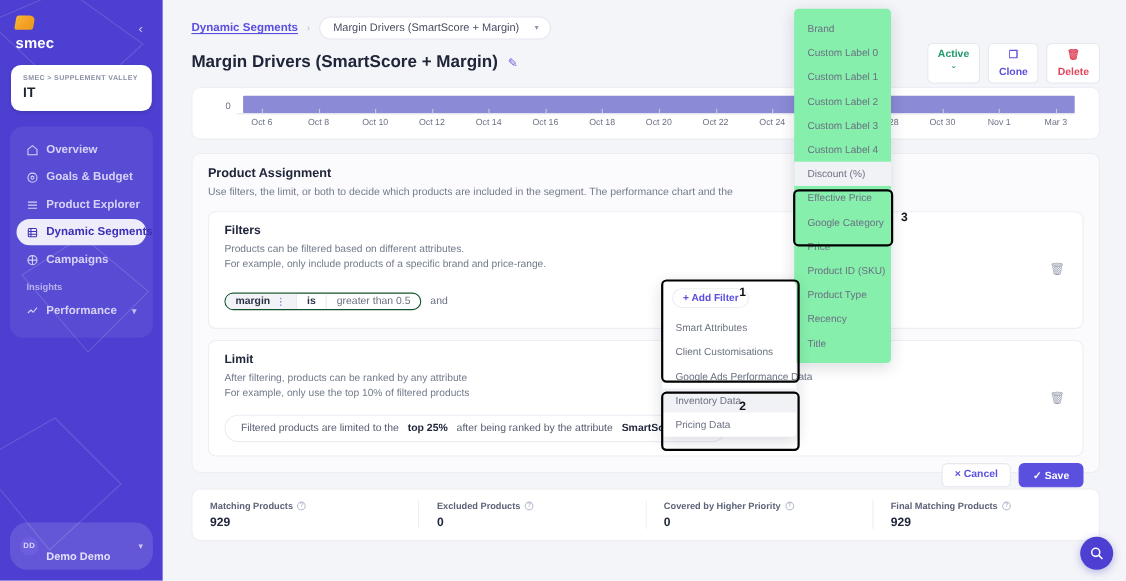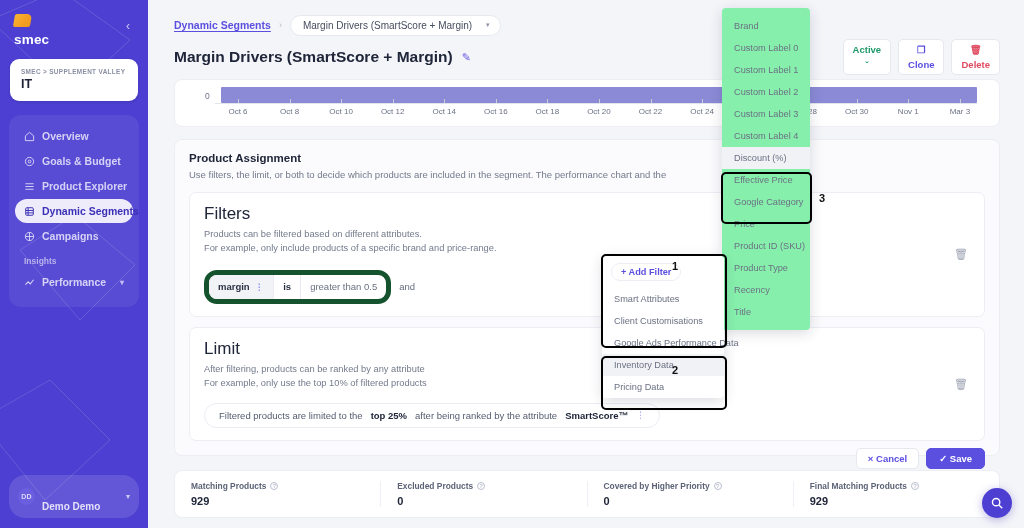--- a/index.html
+++ b/index.html
@@ -136,28 +136,28 @@
   .btn-save {
     background: #5b4fe0; border: 1px solid #5b4fe0; border-radius: 5px;
     font-size: 9.5px; font-weight: 700; color: #fff; padding: 4px 12px; cursor: pointer;
   }
 
   .sub-card {
     background: #fff; border-radius: 7px; margin-top: 10px;
     border: 1px solid #eceef4; padding: 11px 14px 12px 14px;
     position: relative;
   }
-  .sub-title { font-size: 17px; font-weight: 400; color: #20263a; }
+  .sub-title { font-size: 11px; font-weight: 700; color: #20263a; }
   .sub-desc { font-size: 9.3px; color: #737a8c; line-height: 1.5; margin-top: 4px; }
 
   .filter-row { display: flex; align-items: center; gap: 8px; margin-top: 14px; min-height: 24px; }
   .filter-chip {
     display: flex; align-items: stretch;
-    border: 5px solid #14532d; border-radius: 13px; overflow: hidden;
-    background: #fff; height: 34px;
+    border: 1px solid #14532d; border-radius: 13px; overflow: hidden;
+    background: #fff; height: 16px;
   }
   .chip-seg { display: flex; align-items: center; padding: 0 9px; font-size: 9.5px; color: #4c5264; }
   .chip-seg.attr { background: #f2f3f7; font-weight: 700; color: #2b3145; gap: 5px; }
   .chip-seg.op { border-left: 1px solid #e9ebf1; border-right: 1px solid #e9ebf1; font-weight: 700; color: #2b3145; }
   .chip-seg.val { color: #6b7183; }
   .chip-dots { color: #8e94f0; font-size: 9px; letter-spacing: .5px; }
   .filter-and { font-size: 9.5px; color: #666d80; }
   .row-trash { position: absolute; right: 16px; top: 50%; transform: translateY(-50%); color: #9aa0b0; font-size: 11px; cursor: pointer; }
 
   .limit-summary {

